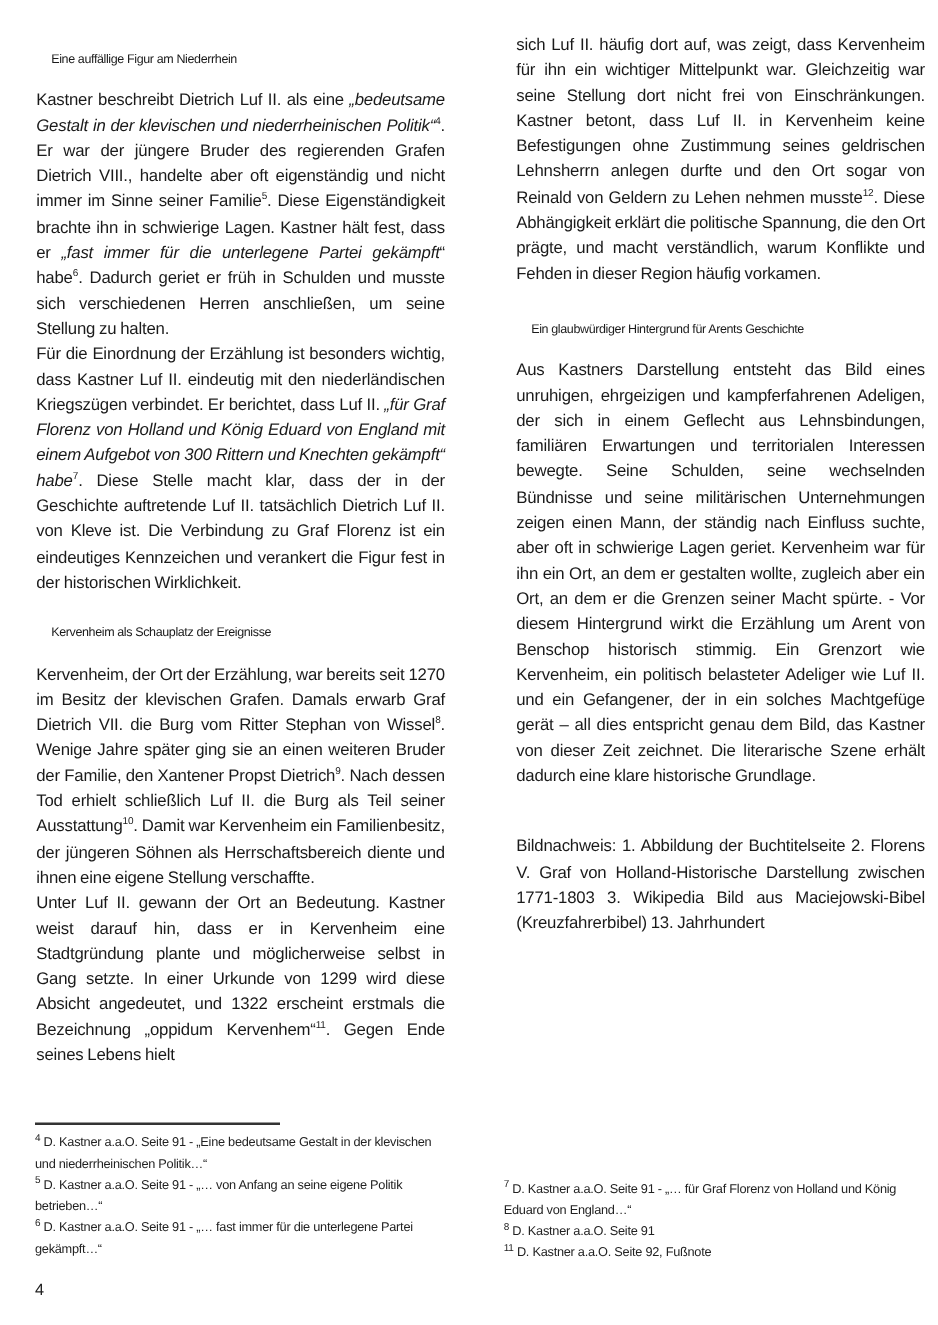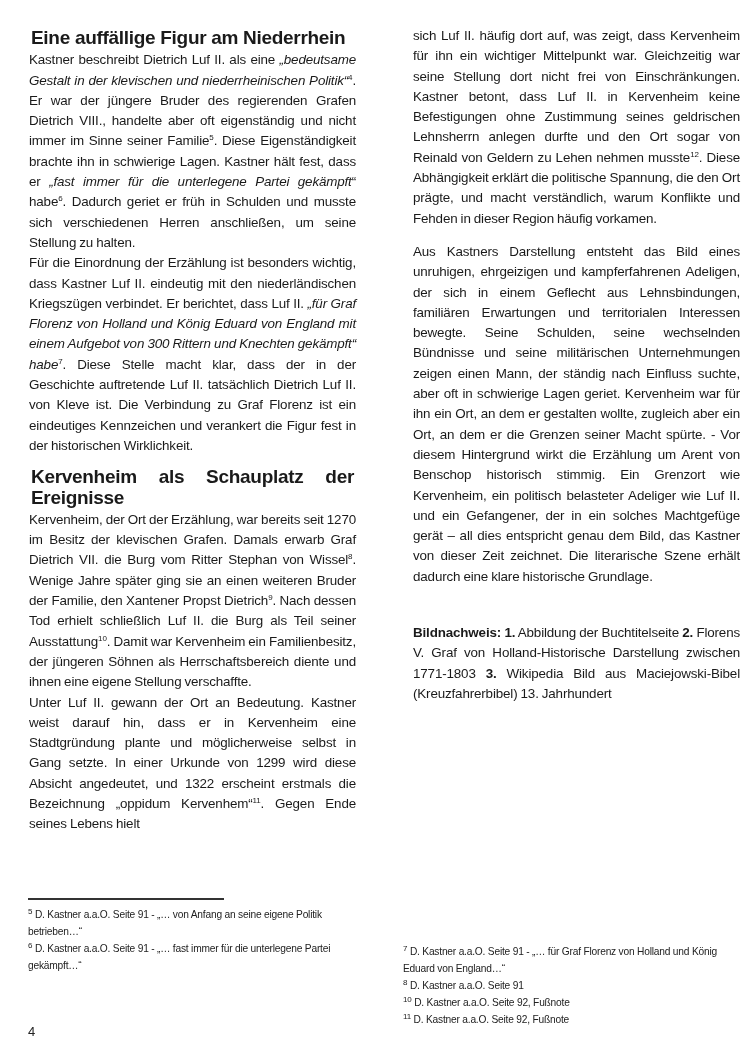--- a/index.html
+++ b/index.html
@@ -8,63 +8,64 @@
     font-family: "Liberation Sans", "DejaVu Sans", sans-serif; color: #1a1a1a;
   }
   .col { position: absolute; }
   .col-left { left: 29px; top: 26px; width: 327px; }
   .col-right { left: 413px; top: 26px; width: 327px; }
   .p {
     font-size: 13.4px; line-height: 20.3px; text-align: justify; margin: 0;
     letter-spacing: -0.15px; word-spacing: -0.5px;
   }
   .h {
-    font-size: 19px; line-height: 20.3px; font-weight: bold; margin: 2px; text-align: justify;
+    font-size: 10px; line-height: 20.3px; font-weight: normal; margin: 12px; text-align: justify;
     letter-spacing: -0.3px;
   }
   .gap { height: 9px; }
   .gap-lg { height: 36px; }
   sup { font-size: 8px; line-height: 0; vertical-align: super; }
   em { font-style: italic; }
   .sep { position: absolute; left: 28px; top: 898px; width: 196px; height: 1.5px; background: #333; }
   .fn { position: absolute; font-size: 10.2px; line-height: 17px; color: #222; letter-spacing: -0.2px; }
   .fn-left { left: 28px; top: 906px; width: 330px; }
   .fn-right { left: 403px; top: 943px; width: 330px; }
   .fn div { margin: 0; }
   .pageno { position: absolute; left: 28px; top: 1024px; font-size: 13px; color: #222; }
-  .b { font-weight: bold; }
+  .b { font-weight: normal; }
 </style>
 </head>
 <body>
 
 <div class="col col-left">
   <p class="h">Eine auffällige Figur am Niederrhein</p>
   <p class="p"><span>Kastner beschreibt Dietrich Luf II. als eine </span><em>„bedeutsame Gestalt in der klevischen und niederrheinischen Politik“</em><sup>4</sup><span>. Er war der jüngere Bruder des regierenden Grafen Dietrich VIII., handelte aber oft eigenständig und nicht immer im Sinne seiner Familie</span><sup>5</sup><span>. Diese Eigenständigkeit brachte ihn in schwierige Lagen. Kastner hält fest, dass er </span><em>„fast immer für die unterlegene Partei gekämpft</em><span>“ habe</span><sup>6</sup><span>. Dadurch geriet er früh in Schulden und musste sich verschiedenen Herren anschließen, um seine Stellung zu halten.</span></p>
   <p class="p"><span>Für die Einordnung der Erzählung ist besonders wichtig, dass Kastner Luf II. eindeutig mit den niederländischen Kriegszügen verbindet. Er berichtet, dass Luf II. </span><em>„für Graf Florenz von Holland und König Eduard von England mit einem Aufgebot von 300 Rittern und Knechten gekämpft“ habe</em><sup>7</sup><span>. Diese Stelle macht klar, dass der in der Geschichte auftretende Luf II. tatsächlich Dietrich Luf II. von Kleve ist. Die Verbindung zu Graf Florenz ist ein eindeutiges Kennzeichen und verankert die Figur fest in der historischen Wirklichkeit.</span></p>
   <div class="gap"></div>
   <p class="h">Kervenheim als Schauplatz der Ereignisse</p>
   <p class="p"><span>Kervenheim, der Ort der Erzählung, war bereits seit 1270 im Besitz der klevischen Grafen. Damals erwarb Graf Dietrich VII. die Burg vom Ritter Stephan von Wissel</span><sup>8</sup><span>. Wenige Jahre später ging sie an einen weiteren Bruder der Familie, den Xantener Propst Dietrich</span><sup>9</sup><span>. Nach dessen Tod erhielt schließlich Luf II. die Burg als Teil seiner Ausstattung</span><sup>10</sup><span>. Damit war Kervenheim ein Familienbesitz, der jüngeren Söhnen als Herrschaftsbereich diente und ihnen eine eigene Stellung verschaffte.</span></p>
   <p class="p"><span>Unter Luf II. gewann der Ort an Bedeutung. Kastner weist darauf hin, dass er in Kervenheim eine Stadtgründung plante und möglicherweise selbst in Gang setzte. In einer Urkunde von 1299 wird diese Absicht angedeutet, und 1322 erscheint erstmals die Bezeichnung „oppidum Kervenhem“</span><sup>11</sup><span>. Gegen Ende seines Lebens hielt</span></p>
 </div>
 
 <div class="col col-right">
   <p class="p"><span>sich Luf II. häufig dort auf, was zeigt, dass Kervenheim für ihn ein wichtiger Mittelpunkt war. Gleichzeitig war seine Stellung dort nicht frei von Einschränkungen. Kastner betont, dass Luf II. in Kervenheim keine Befestigungen ohne Zustimmung seines geldrischen Lehnsherrn anlegen durfte und den Ort sogar von Reinald von Geldern zu Lehen nehmen musste</span><sup>12</sup><span>. Diese Abhängigkeit erklärt die politische Spannung, die den Ort prägte, und macht verständlich, warum Konflikte und Fehden in dieser Region häufig vorkamen.</span></p>
   <div class="gap" style="height:13px"></div>
+  <p class="h">Ein glaubwürdiger Hintergrund für Arents Geschichte</p>
   <p class="p">Aus Kastners Darstellung entsteht das Bild eines unruhigen, ehrgeizigen und kampferfahrenen Adeligen, der sich in einem Geflecht aus Lehnsbindungen, familiären Erwartungen und territorialen Interessen bewegte. Seine Schulden, seine wechselnden Bündnisse und seine militärischen Unternehmungen zeigen einen Mann, der ständig nach Einfluss suchte, aber oft in schwierige Lagen geriet. Kervenheim war für ihn ein Ort, an dem er gestalten wollte, zugleich aber ein Ort, an dem er die Grenzen seiner Macht spürte. - Vor diesem Hintergrund wirkt die Erzählung um Arent von Benschop historisch stimmig. Ein Grenzort wie Kervenheim, ein politisch belasteter Adeliger wie Luf II. und ein Gefangener, der in ein solches Machtgefüge gerät – all dies entspricht genau dem Bild, das Kastner von dieser Zeit zeichnet. Die literarische Szene erhält dadurch eine klare historische Grundlage.</p>
   <div class="gap-lg"></div>
   <p class="p"><span class="b">Bildnachweis:</span> <span class="b">1.</span><span> Abbildung der Buchtitelseite </span><span class="b">2.</span><span> Florens V. Graf von Holland-Historische Darstellung zwischen 1771-1803 </span><span class="b">3.</span><span> Wikipedia Bild aus Maciejowski-Bibel (Kreuzfahrerbibel) 13. Jahrhundert</span></p>
 </div>
 
 <div class="sep"></div>
 
 <div class="fn fn-left">
+  <div><sup>4</sup><span> D. Kastner a.a.O. Seite 91 - „Eine bedeutsame Gestalt in der klevischen und niederrheinischen Politik…“</span></div>
   <div><sup>5</sup><span> D. Kastner a.a.O. Seite 91 - „… von Anfang an seine eigene Politik betrieben…“</span></div>
   <div><sup>6</sup><span> D. Kastner a.a.O. Seite 91 - „… fast immer für die unterlegene Partei gekämpft…“</span></div>
 </div>
 
 <div class="fn fn-right">
   <div><sup>7</sup><span> D. Kastner a.a.O. Seite 91 - „… für Graf Florenz von Holland und König Eduard von England…“</span></div>
   <div><sup>8</sup><span> D. Kastner a.a.O. Seite 91</span></div>
-  <div><sup>10</sup><span> D. Kastner a.a.O. Seite 92, Fußnote</span></div>
   <div><sup>11</sup><span> D. Kastner a.a.O. Seite 92, Fußnote</span></div>
 </div>
 
 <div class="pageno">4</div>
 
 </body></html>

